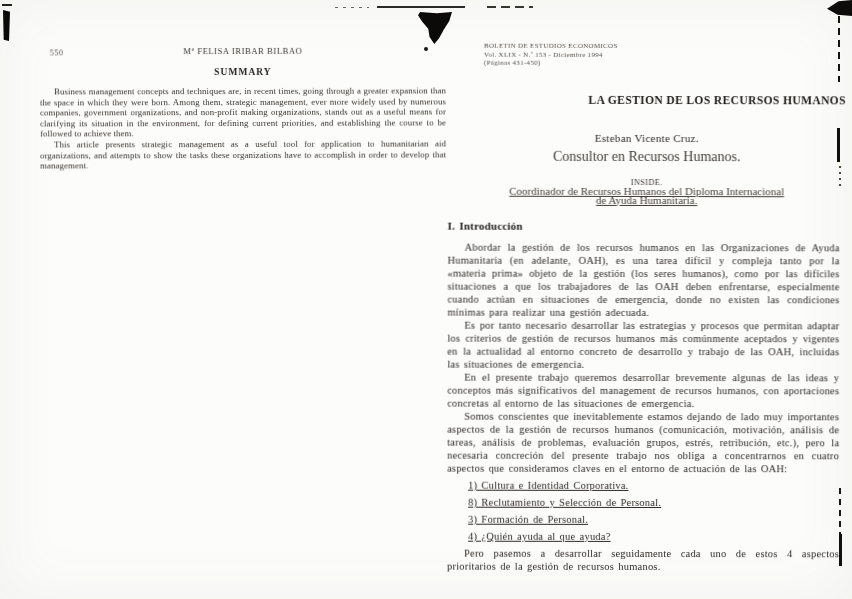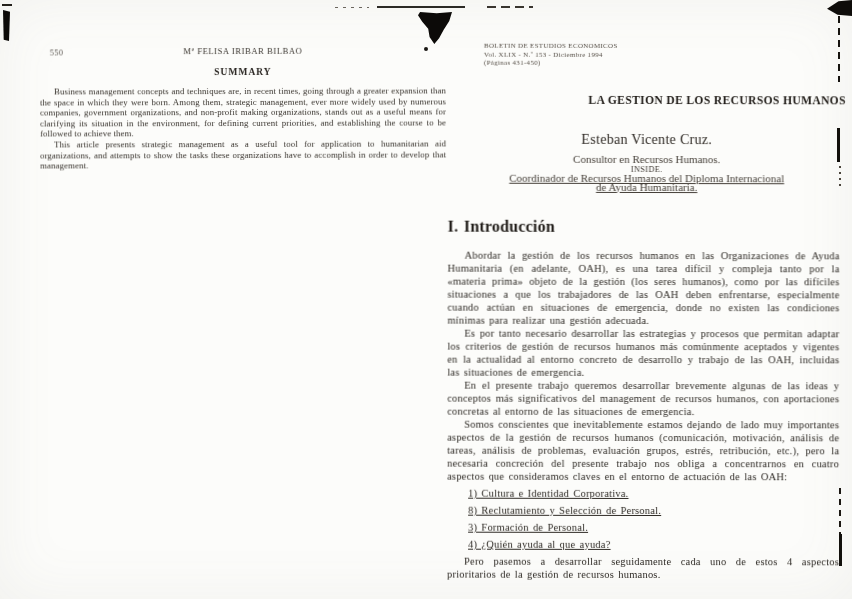--- a/index.html
+++ b/index.html
@@ -16,27 +16,27 @@
   .lp-running{width:100%;text-align:center;font-size:8.5px;letter-spacing:.6px;color:#3a352f;}
   .lp-summary-head{text-align:center;font-weight:bold;font-size:9.5px;letter-spacing:1px;margin-top:7px;color:#221e1a;}
   .lp-body{margin-top:9px;font-size:8.8px;line-height:10.6px;text-align:justify;letter-spacing:.1px;color:#37322c;}
   .lp-body p{margin:0;text-indent:14px;}
   
   .right-page{position:absolute;left:448px;top:0;width:398px;transform:rotate(.1deg);}
   .rp-journal{position:absolute;left:14px;top:42px;font-size:7px;line-height:8.6px;color:#564f47;letter-spacing:.3px;margin-left:22px;}
   .rp-title{position:absolute;left:0;top:94px;width:398px;text-align:right;font-weight:bold;
     font-size:11.5px;line-height:13px;letter-spacing:.4px;color:#1c1814;}
   .rp-authors{position:absolute;left:0;top:132px;width:398px;text-align:center;color:#2e2924;}
-  .rp-author-name{font-size:14px;letter-spacing:.3px;}
-  .rp-author-role{font-size:11px;margin-top:4.5px;color:#443e37;}
-  .rp-author-inside{font-size:8.2px;margin-top:0;letter-spacing:.4px;color:#3a342e;}
+  .rp-author-name{font-size:11px;letter-spacing:.3px;}
+  .rp-author-role{font-size:14px;margin-top:4.5px;color:#443e37;}
+  .rp-author-inside{font-size:8.2px;margin-top:13px;letter-spacing:.4px;color:#3a342e;}
   .rp-author-coord{font-size:11px;margin-top:0;line-height:9px;color:#443e37;text-decoration:underline;}
   .rp-body{position:absolute;left:0;top:220px;width:392px;font-size:10.5px;line-height:13px;
     text-align:justify;letter-spacing:.2px;word-spacing:1.4px;color:#2e2a25;}
-  .rp-section-head{font-weight:bold;font-size:16px;margin:0 0 16px 0;letter-spacing:.2px;color:#201c18;}
+  .rp-section-head{font-weight:bold;font-size:11px;margin:0 0 8px 0;letter-spacing:.2px;color:#201c18;}
   .rp-body p{margin:0;text-indent:17px;}
   .rp-list{margin:0;padding:0;list-style:none;}
   .rp-list li{margin:4px;padding-left:17px;text-decoration:underline;}
   
   .art{position:absolute;background:#15130f;}
   .art-topline{left:377px;top:6px;width:88px;height:2px;background:#2c2a26;}
   .art-topline-dots{left:335px;top:7px;width:34px;height:1px;
     background:repeating-linear-gradient(90deg,#6b665e 0 3px,transparent 3px 8px);}
   .art-topline-dash{left:487px;top:6px;width:46px;height:1.5px;
     background:repeating-linear-gradient(90deg,#39352f 0 9px,transparent 9px 14px);}

